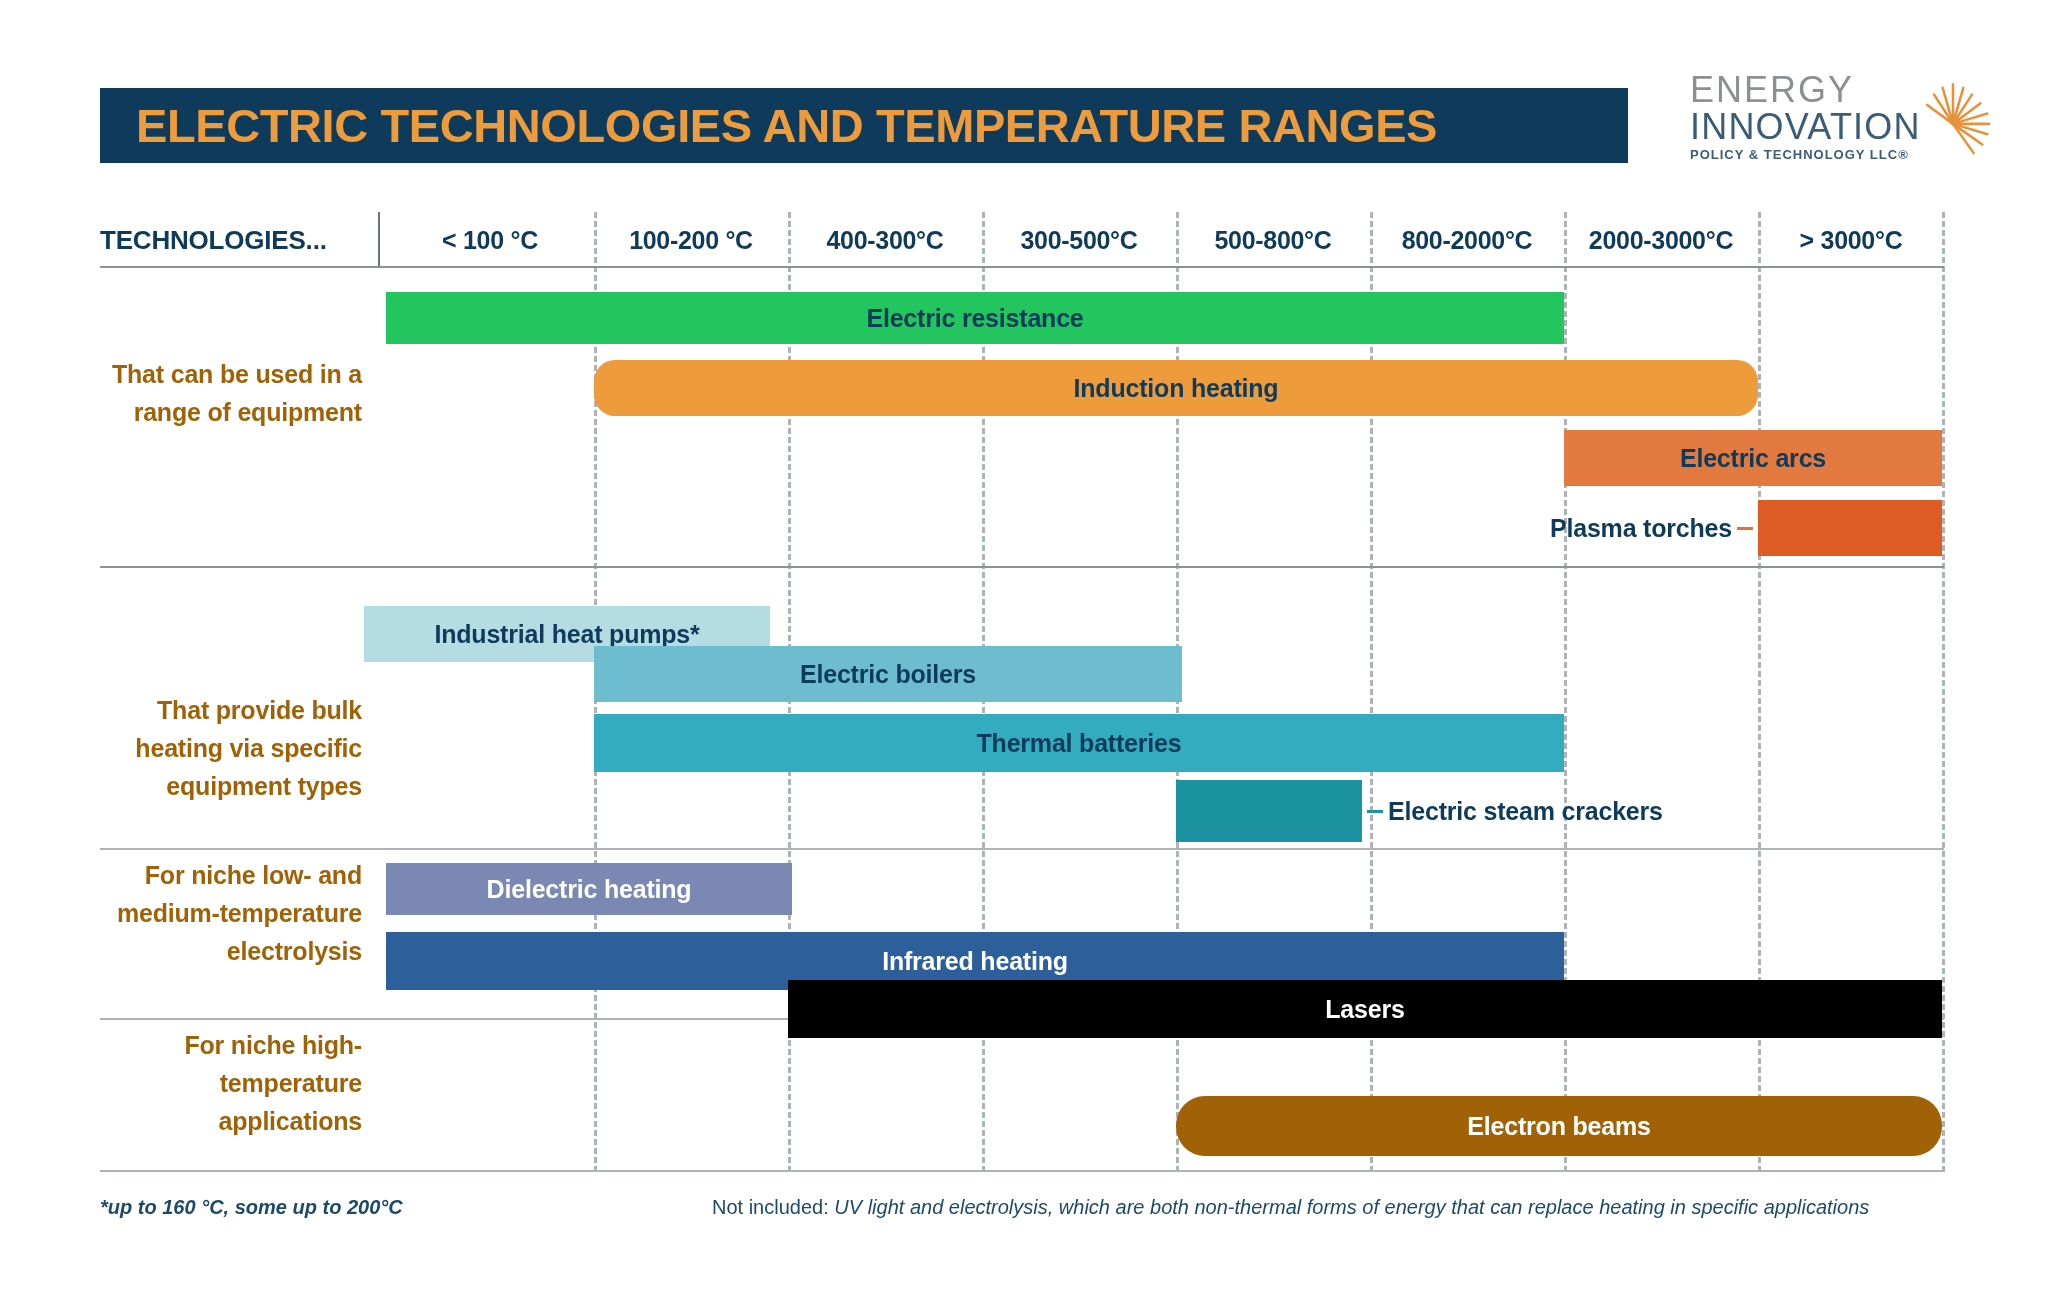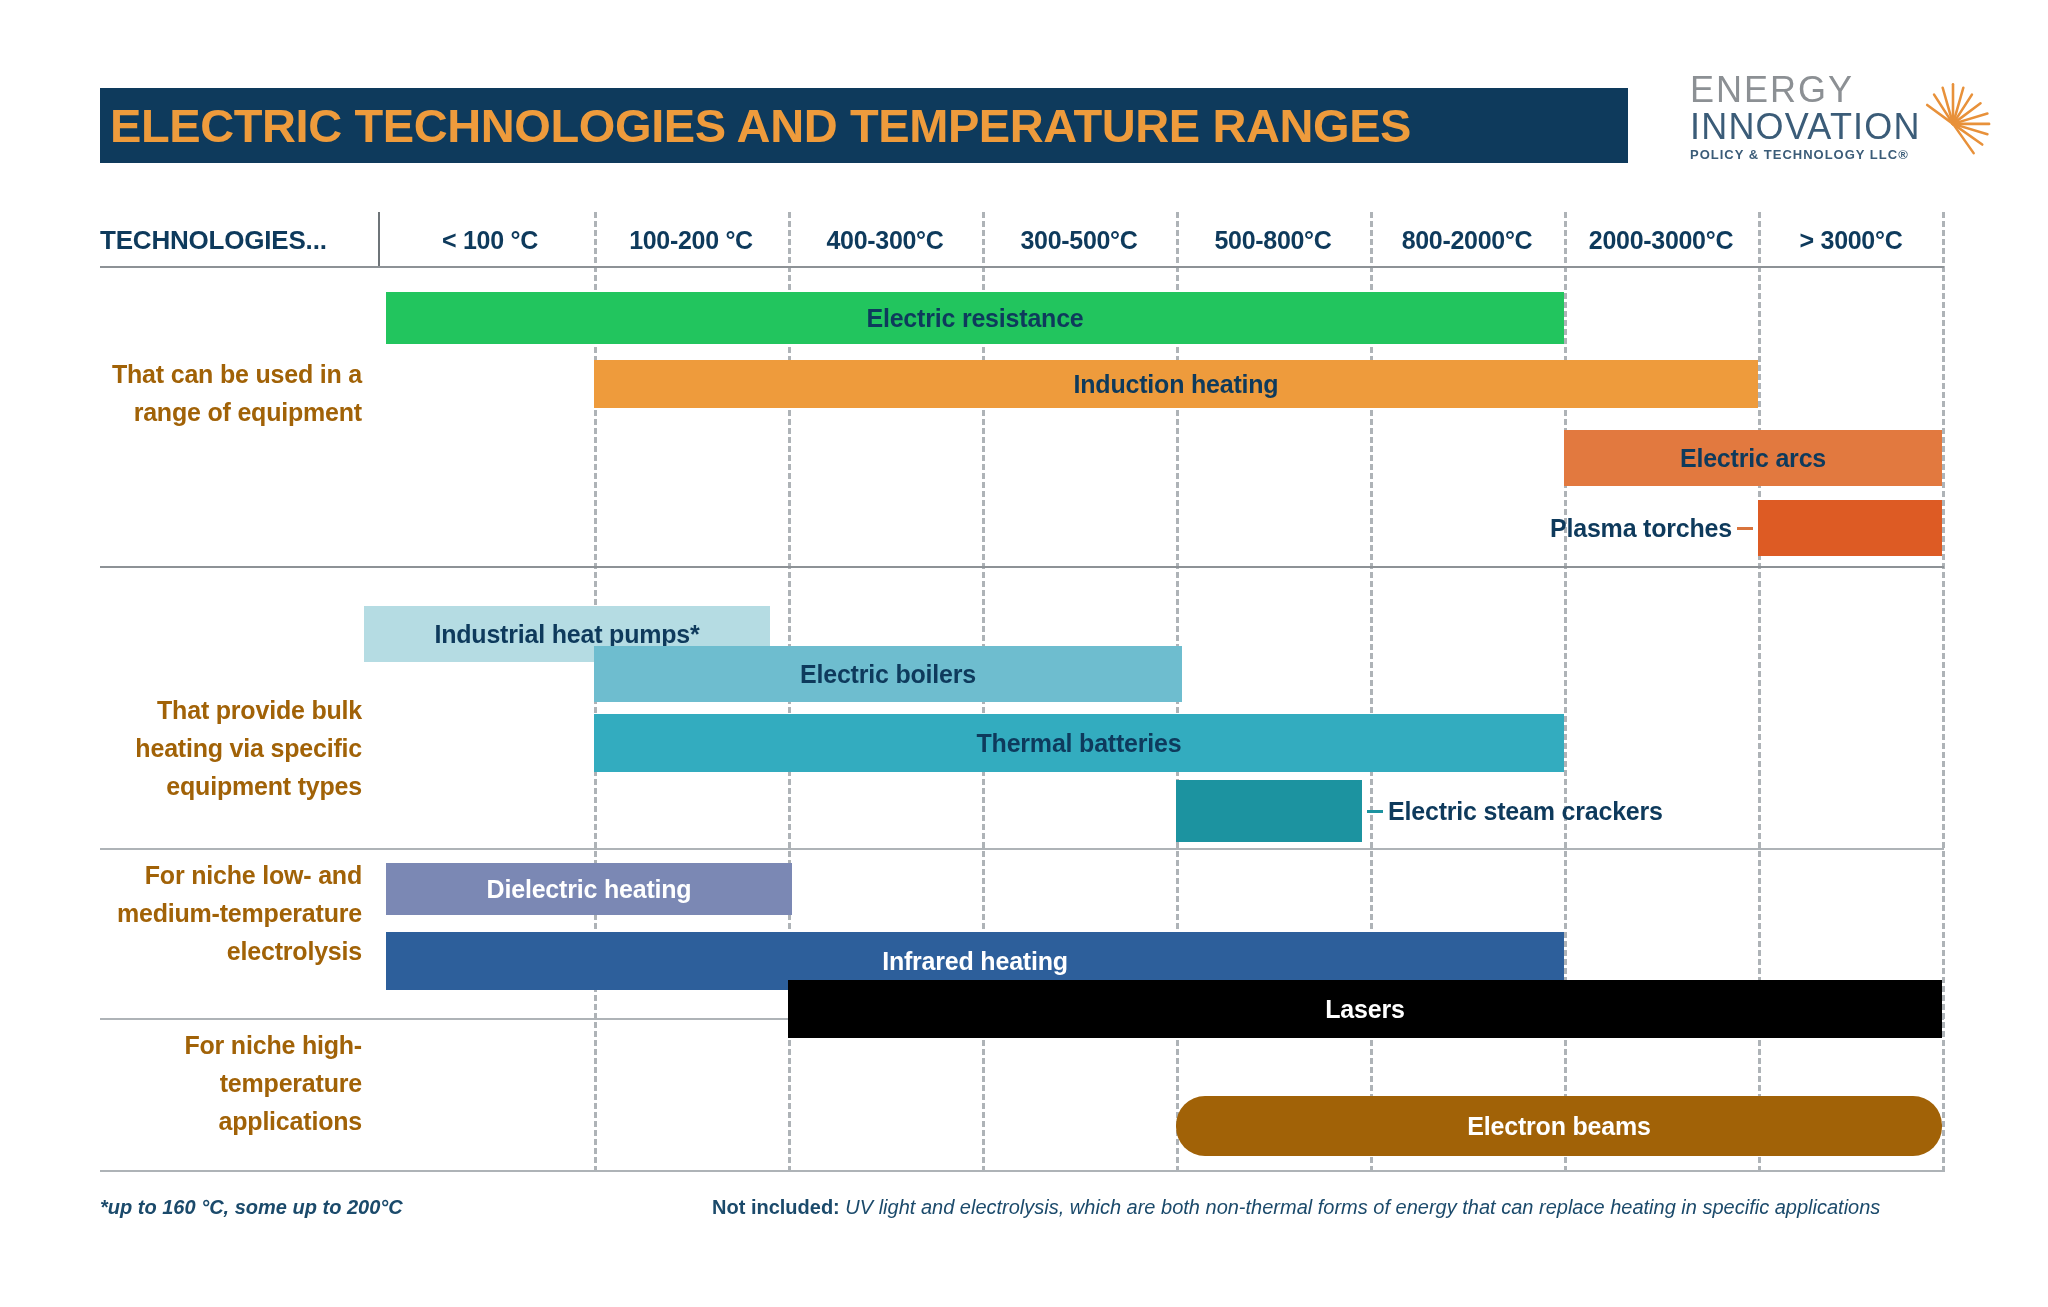--- a/index.html
+++ b/index.html
@@ -26,21 +26,21 @@
     width: 1528px; height: 75px;
     background: #0E3A5C;
     display: flex;
     align-items: center;
   }
   .title-bar .title-text {
     color: #EE9B3C;
     font-size: 47px;
     font-weight: bold;
     letter-spacing: -0.4px;
-    padding-left: 10px;
+    padding-left: 36px;
     white-space: nowrap;
   }
 
   .logo {
     position: absolute;
     left: 1690px; top: 72px;
     width: 300px; height: 100px;
   }
   .logo-energy {
     color: #8C9094;
@@ -187,21 +187,21 @@
     font-style: italic;
     white-space: nowrap;
   }
   .footnote-right {
     position: absolute;
     left: 712px; top: 1196px;
     color: #1B4A6B;
     font-size: 20px;
     white-space: nowrap;
   }
-  .footnote-right b { font-weight: bold; font-style: normal; }
+  .footnote-right b { font-weight: normal; font-style: normal; }
   .footnote-right i { font-style: italic; }
 </style>
 </head>
 <body>
 
 <div class="header">
   <div class="title-bar">
     <span class="title-text">ELECTRIC TECHNOLOGIES AND TEMPERATURE RANGES</span>
   </div>
 
@@ -260,21 +260,21 @@
 
   <div class="group-label" style="top:355px;">That can be used in a range of equipment</div>
   <div class="group-label" style="top:691px;">That provide bulk heating via specific equipment types</div>
   <div class="group-label" style="top:856px;">For niche low- and medium-temperature electrolysis</div>
   <div class="group-label" style="top:1026px;">For niche high-temperature applications</div>
 
   <div class="bar dark-text" style="left:386px; top:292px; width:1178px; height:52px; background:#22c55e;">
     <span>Electric resistance</span>
   </div>
 
-  <div class="bar dark-text" style="left:594px; top:360px; width:1164px; height:48px; background:#EE9B3C;">
+  <div class="bar dark-text" style="left:594px; top:360px; width:1164px; height:56px; background:#EE9B3C;border-radius:21px;">
     <span>Induction heating</span>
   </div>
 
   <div class="bar dark-text" style="left:1564px; top:430px; width:378px; height:56px; background:#E2793F;">
     <span>Electric arcs</span>
   </div>
 
   <div class="bar" style="left:1758px; top:500px; width:184px; height:56px; background:#DD5B24;"></div>
   <div class="outside-label" style="left:1528px; top:515px; height:26px; justify-content:flex-end; width:230px;">
     <span>Plasma torches</span>

